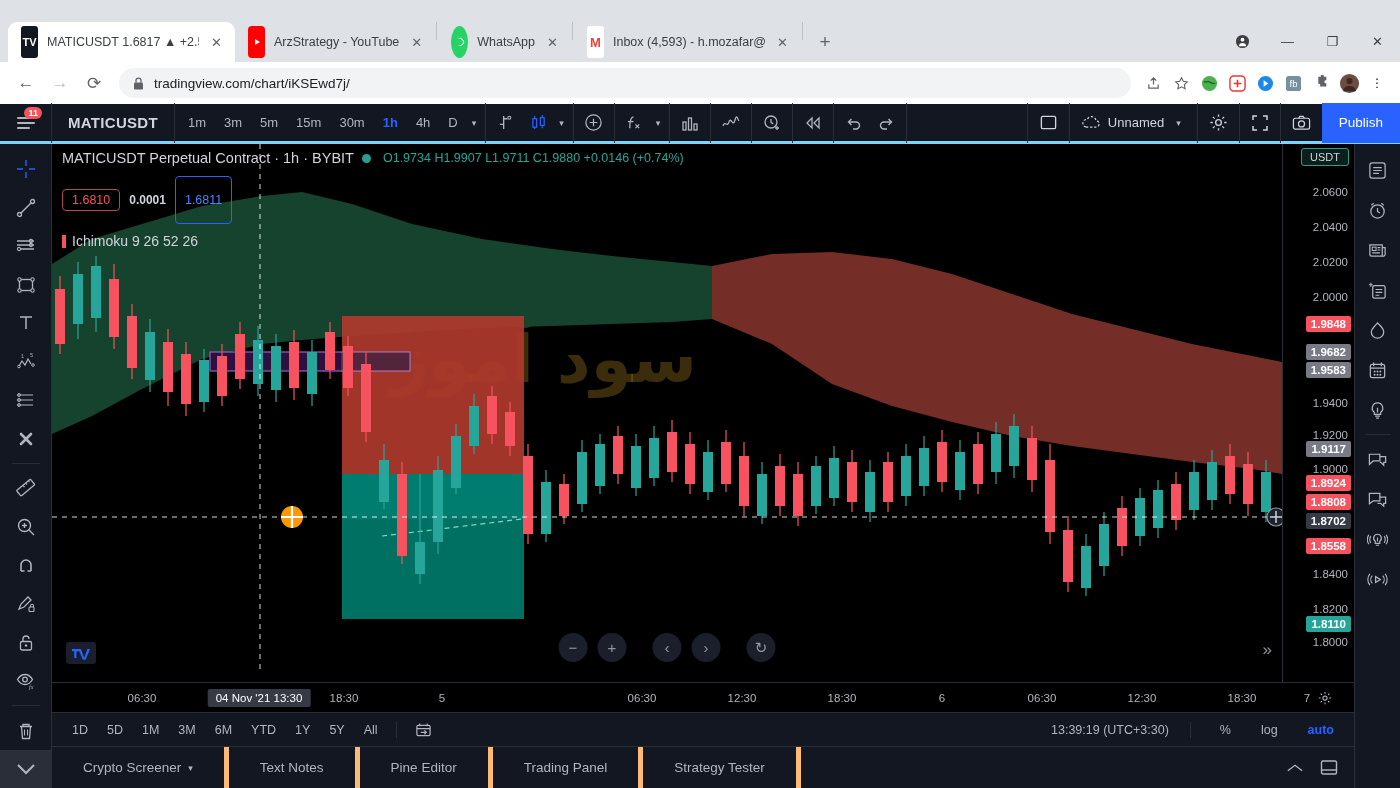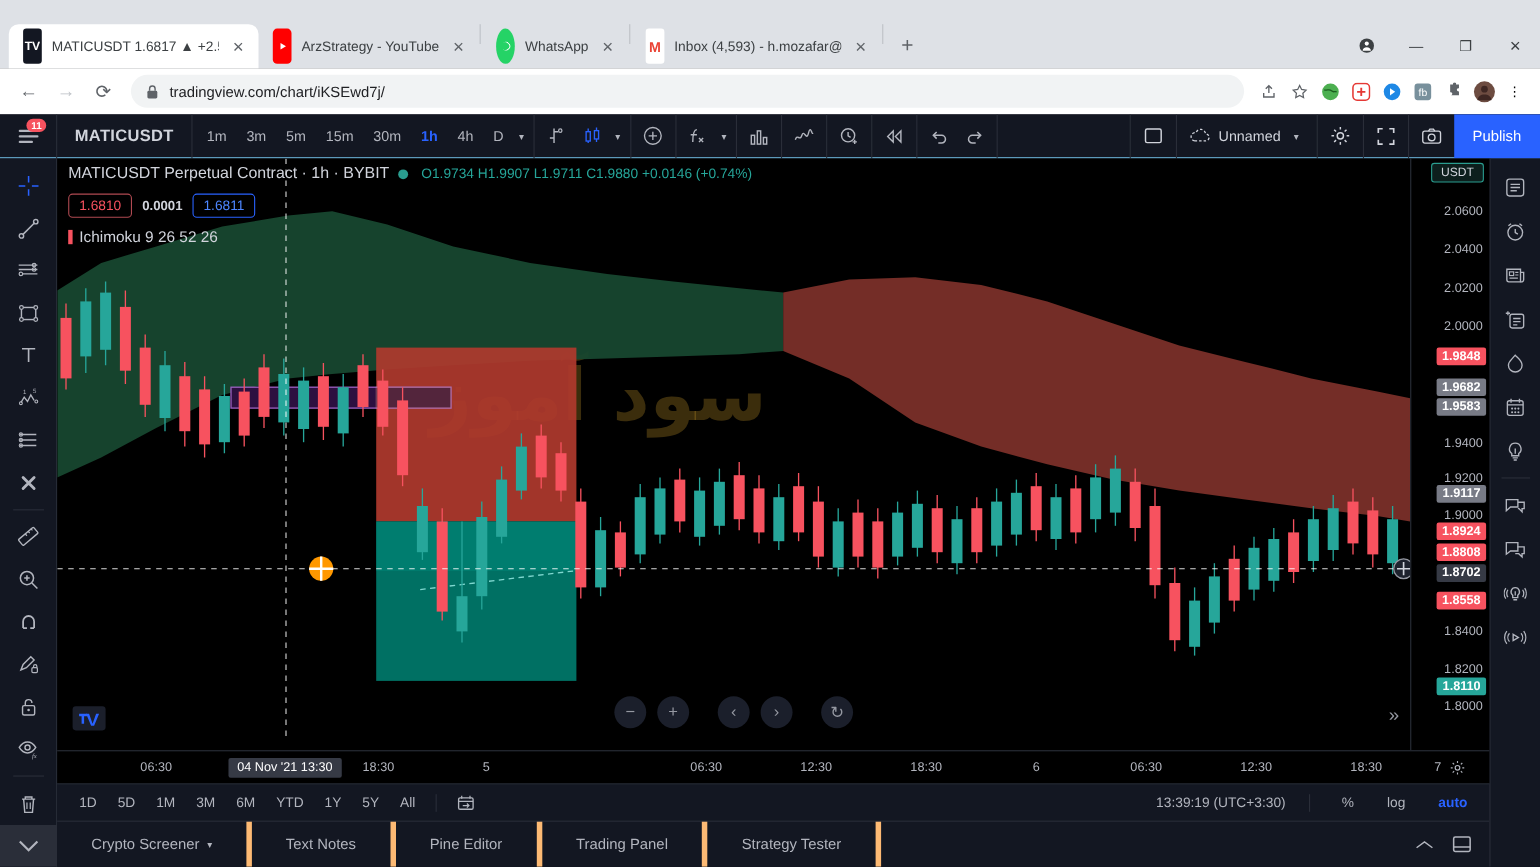--- a/index.html
+++ b/index.html
@@ -44,21 +44,21 @@
     display:flex; align-items:center; padding:0 14px; gap:10px; margin:0 7px; }
   .omni-url { font-size:13.5px; color:#202124; }
   .ext-icon { width:26px;height:26px;display:flex;align-items:center;
     justify-content:center;border-radius:50%;font-size:12px; }
 
   
   .tv-app { height:684px; display:flex; flex-direction:column;
     background:#131722; color:#d1d4dc; }
 
   .tv-toolbar { height:40px; display:flex; align-items:center;
-    border-bottom:1px solid #7dd3fc; font-size:13px; }
+    border-bottom:3px solid #7dd3fc; font-size:13px; }
   .tb-hamburger { width:52px;height:40px;display:flex;align-items:center;
     justify-content:center;position:relative;border-right:1px solid #2a2e39; }
   .ham-lines{display:flex;flex-direction:column;gap:3px;}
   .ham-lines span{display:block;height:2px;background:#b2b5be;border-radius:1px;}
   .ham-lines span:nth-child(1){width:18px}
   .ham-lines span:nth-child(2){width:18px}
   .ham-lines span:nth-child(3){width:13px}
   .ham-badge{position:absolute;top:4px;right:9px;background:#f7525f;color:#fff;
     font-size:9px;border-radius:8px;padding:1px 4px;font-weight:600;line-height:1.2;}
   .tb-symbol { padding:0 16px; font-size:15px; font-weight:600; color:#d1d4dc;
@@ -138,21 +138,21 @@
   
   .chart-legend { position:absolute; left:10px; top:6px; z-index:6;
     font-size:13px; color:#d1d4dc; }
   .cl-title { display:flex; align-items:center; gap:8px; white-space:nowrap; }
   .cl-dot { width:9px;height:9px;border-radius:50%;background:#2a9d8f; }
   .cl-ohlc { color:#26a69a; font-size:12.5px; margin-left:4px;}
   .cl-quotes { display:flex; align-items:center; gap:9px; margin-top:10px; }
   .q-bid { border:1px solid #b04a52; color:#f7525f; padding:3px 9px;
     border-radius:4px; font-size:12.5px; }
   .q-spread { color:#d1d4dc; font-size:12px; font-weight:600;}
-  .q-ask { border:1px solid #2962ff; color:#4d86ff; padding:3px 9px;
+  .q-ask { border:1px solid #2962ff; color:#4d86ff; padding:16px 9px;
     border-radius:4px; font-size:12.5px; }
   .cl-ichi { margin-top:9px; font-size:14px; color:#d1d4dc;
     display:flex; align-items:center; gap:6px; }
   .ichi-bar { width:4px;height:13px;background:#f7525f;display:inline-block; }
 
   .watermark { position:absolute; left:40%; top:40%; transform:translate(-50%,-50%);
     font-size:66px; color:rgba(196,150,40,.30); font-weight:700;
     white-space:nowrap; pointer-events:none; z-index:2;
     font-family:"DejaVu Sans", sans-serif; }
 

